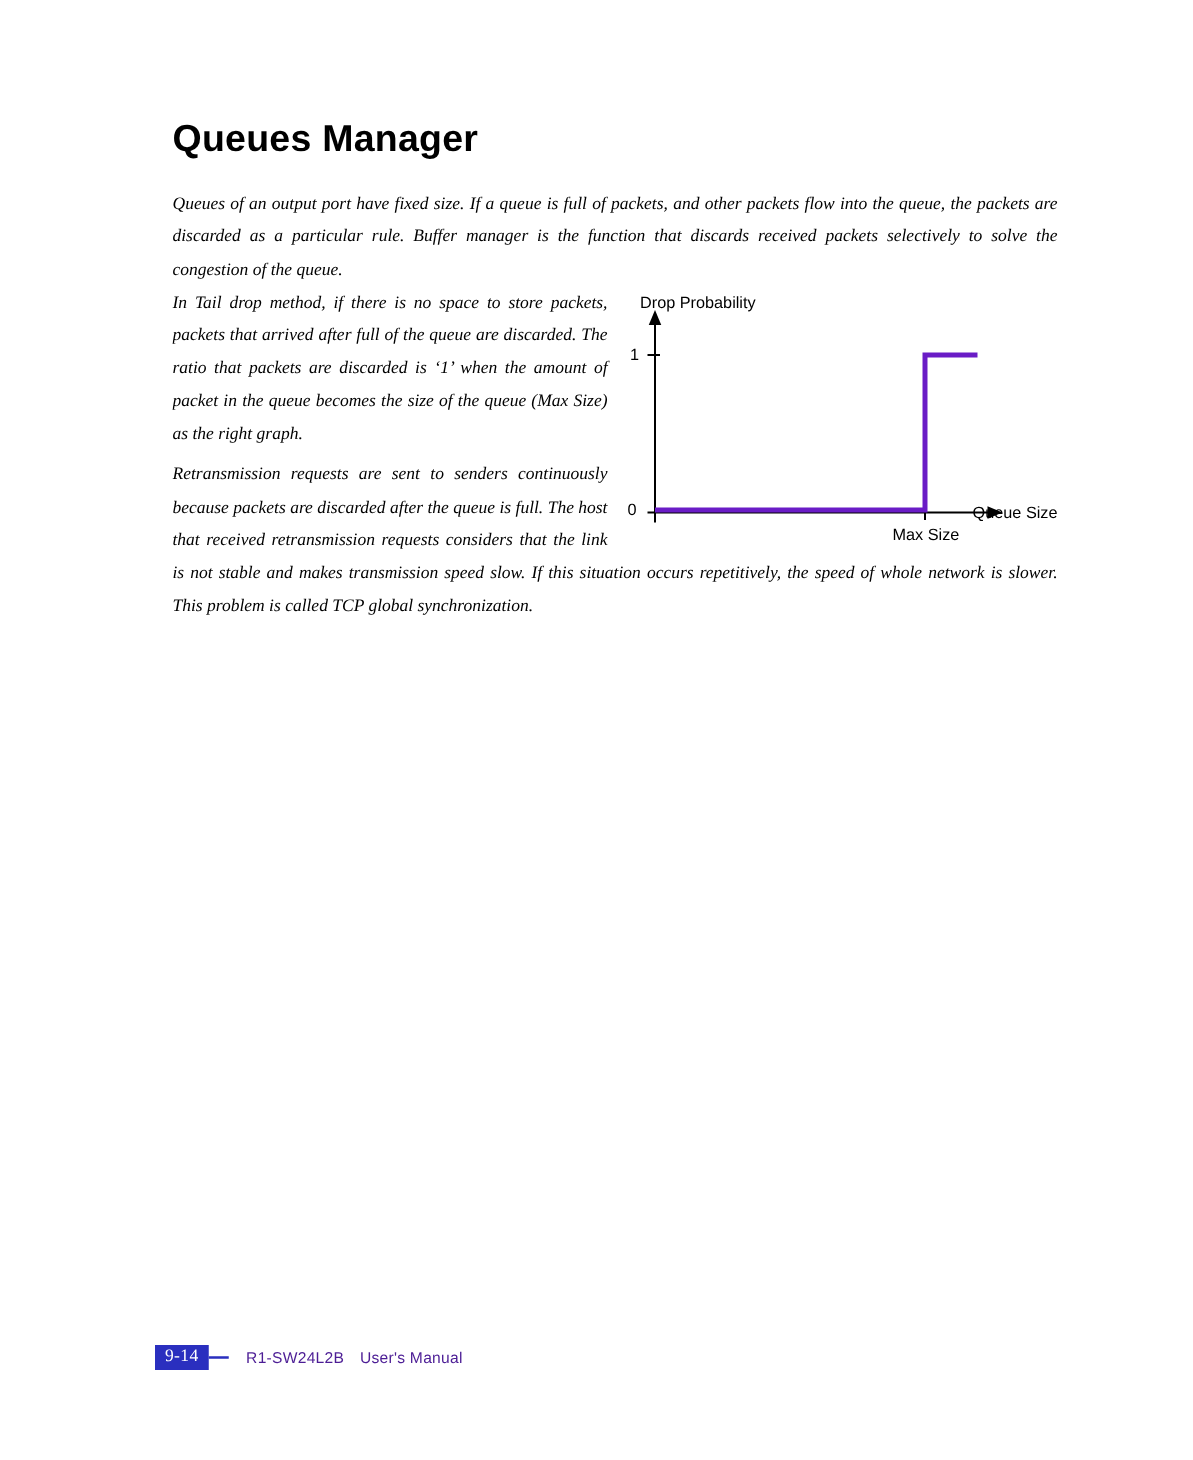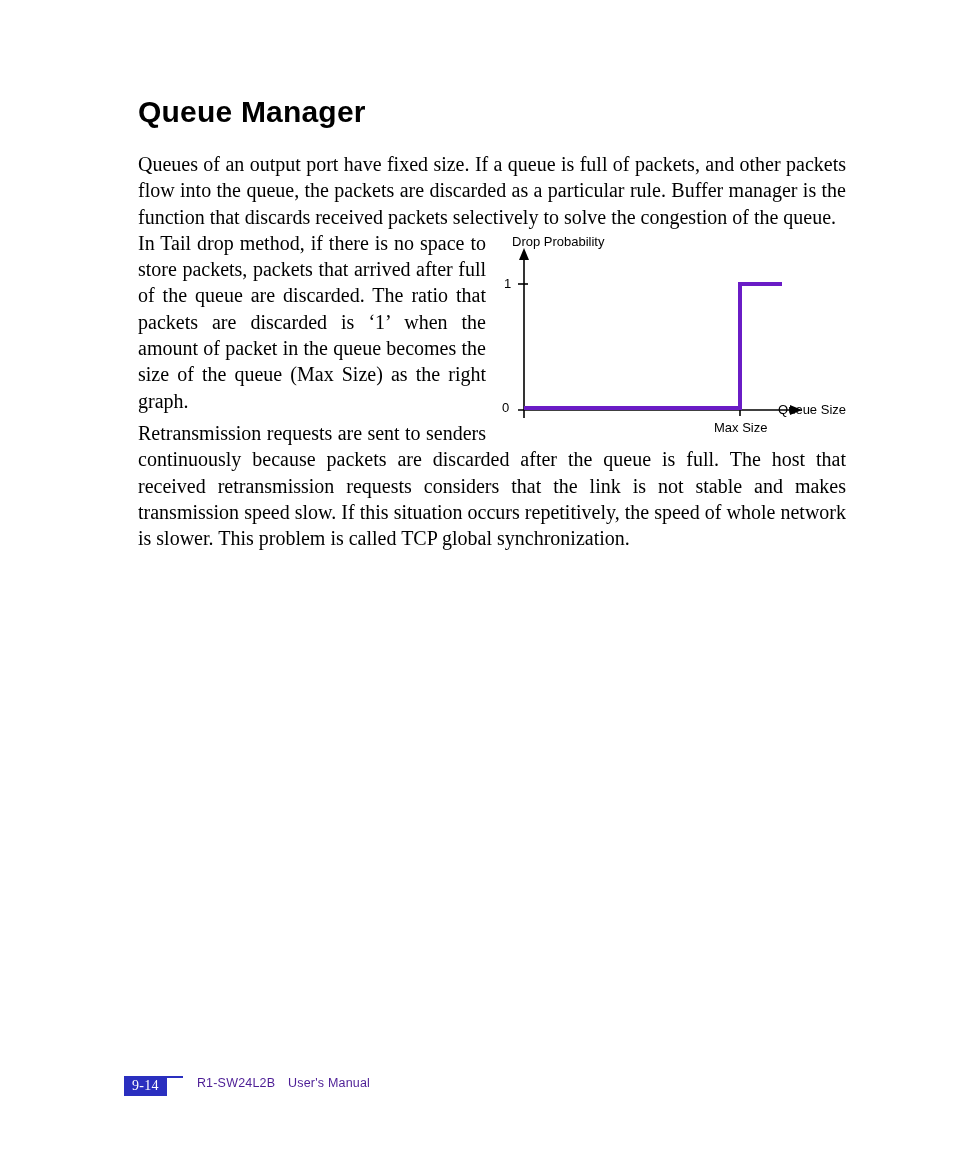--- a/index.html
+++ b/index.html
@@ -22,24 +22,25 @@
   .h1 {
     font-family: "Arial Narrow", Arial, sans-serif;
     font-weight: 700;
     font-size: 30px;
     letter-spacing: 0.2px;
     margin: 0 0 22px 0;
     color: #000;
     font-stretch: condensed;
   }
   .body {
-    font-size: 20px;
+    font-size: 14px;
     line-height: 26.3px;
     text-align: justify;
     margin: 0 0 0 0;
+    font-style: italic;
   }
   .body + .body { margin-top: 0; }
   .h2 {
     font-family: "Arial Narrow", Arial, sans-serif;
     font-weight: 700;
     font-size: 20px;
     color: #5a1c9b;
     margin: 32px 0 8px 0;
     font-stretch: condensed;
   }
@@ -91,21 +92,21 @@
     position: absolute;
     left: 14px;
     top: 14px;
   }
 
   .footer {
     position: absolute;
     left: 108px;
     bottom: 72px;
     display: flex;
-    align-items: flex-start;
+    align-items: center;
     font-family: Arial, sans-serif;
     padding-left: 16px;
   }
   .footer .pagebox {
     background: #2a2fbf;
     color: #fff;
     font-family: "Palatino Linotype", Palatino, serif;
     font-size: 14px;
     padding: 2px 8px 2px 8px;
     letter-spacing: 0.3px;
@@ -121,21 +122,21 @@
     font-size: 12.5px;
     margin-left: 10px;
     letter-spacing: 0.2px;
   }
 </style>
 </head>
 <body>
 
 <div class="page">
 
-  <h1 class="h1">Queue Manager</h1>
+  <h1 class="h1">Queues Manager</h1>
 
   <p class="body">Queues of an output port have fixed size. If a queue is full of packets, and other packets flow into the queue, the packets are discarded as a particular rule. Buffer manager is the function that discards received packets selectively to solve the congestion of the queue.</p>
 
 
   <div class="wrap-block">
     <div class="chart-float">
       <span class="ylabel">Drop Probability</span>
       <span class="tick1">1</span>
       <span class="tick0">0</span>
       <span class="xlabel">Queue Size</span>

